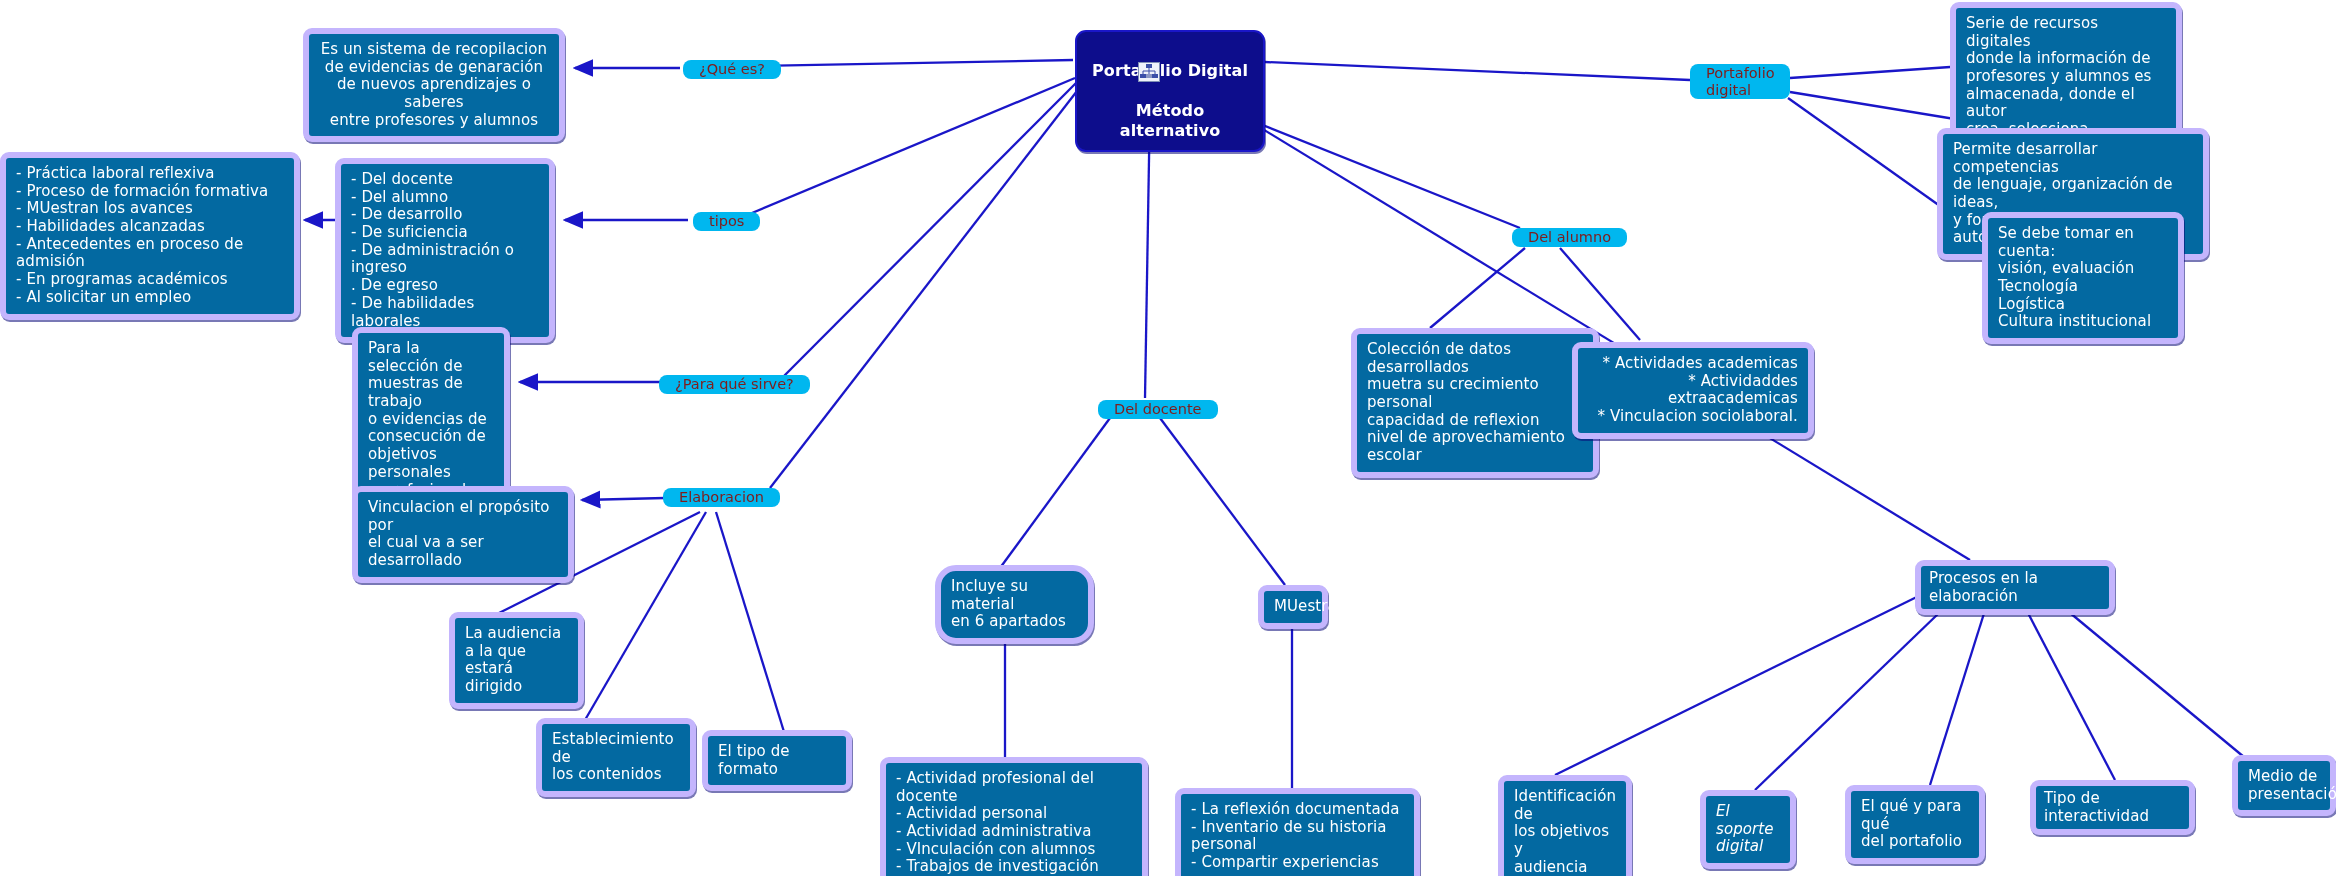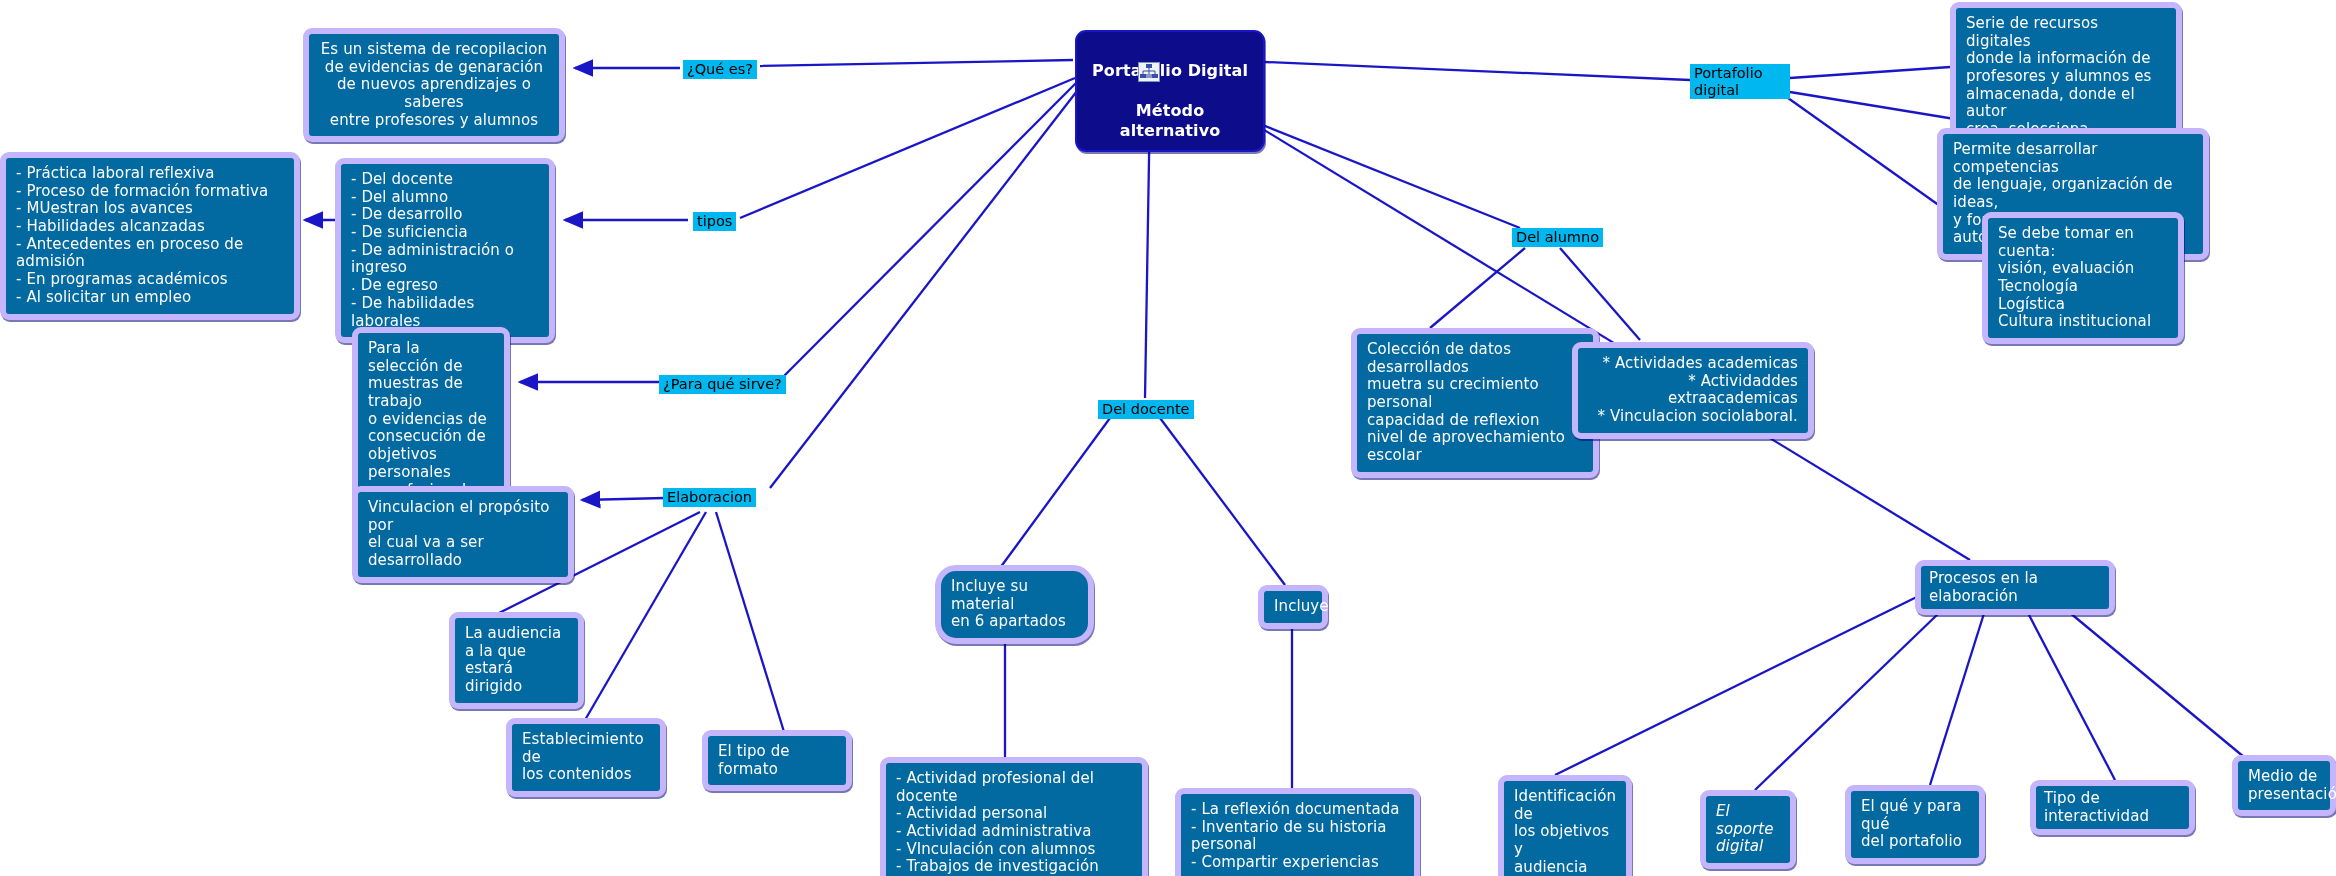--- a/index.html
+++ b/index.html
@@ -34,26 +34,27 @@
     text-align:center;
     font-size:16px;
     line-height:1.25;
     padding:9px 12px;
   }
   .node.center-text{text-align:center;}
 
   .label{
     position:absolute;
     background:#00b7ef;
-    color:#000000;
+    color:#7f1d1d;
     font-size:14.5px;
     line-height:1.15;
-    padding:1px 4px;
+    padding:1px 16px;
     white-space:nowrap;
     box-sizing:border-box;
+    border-radius:8px;
   }
 
   .map-icon{
     position:absolute;
     width:22px;height:20px;
     background:#eef2fb;
     border:1px solid #7f8fb5;
     box-sizing:border-box;
   }
   .map-icon svg{display:block;}
@@ -174,21 +175,21 @@
 
   <div class="label" style="left:663px;top:488px;">Elaboracion</div>
 
   <div class="node" style="left:352px;top:486px;width:222px;">Vinculacion el propósito por
 el cual va a ser desarrollado</div>
 
   <div class="node" style="left:428px;top:612px;width:135px;margin-left:21px;">La audiencia
 a la que estará
 dirigido</div>
 
-  <div class="node" style="left:506px;top:718px;width:160px;">Establecimiento de
+  <div class="node" style="left:536px;top:718px;width:160px;">Establecimiento de
 los contenidos</div>
 
   <div class="node" style="left:702px;top:730px;width:150px;">El tipo de formato</div>
 
   <div class="label center-text" style="left:1690px;top:64px;width:100px;white-space:pre-line;">Portafolio
 digital</div>
 
   <div class="node" style="left:1950px;top:2px;width:232px;">Serie de recursos digitales
 donde la información de
 profesores y alumnos es
@@ -215,21 +216,21 @@
 
   <div class="node" style="left:1572px;top:342px;width:242px;text-align:right;">* Actividades academicas
 * Actividaddes extraacademicas
 * Vinculacion sociolaboral.</div>
 
   <div class="label" style="left:1098px;top:400px;">Del docente</div>
 
   <div class="node" style="left:935px;top:565px;width:159px;border-radius:21px;">Incluye su material
 en 6 apartados</div>
 
-  <div class="node" style="left:1258px;top:585px;width:70px;">Incluye</div>
+  <div class="node" style="left:1258px;top:585px;width:70px;">MUestran</div>
 
   <div class="node" style="left:880px;top:757px;width:268px;">- Actividad profesional del docente
 - Actividad personal
 - Actividad administrativa
 - VInculación con alumnos
 - Trabajos de investigación
 - Actividades diversas</div>
 
   <div class="node" style="left:1175px;top:788px;width:245px;">- La reflexión documentada
 - Inventario de su historia personal

